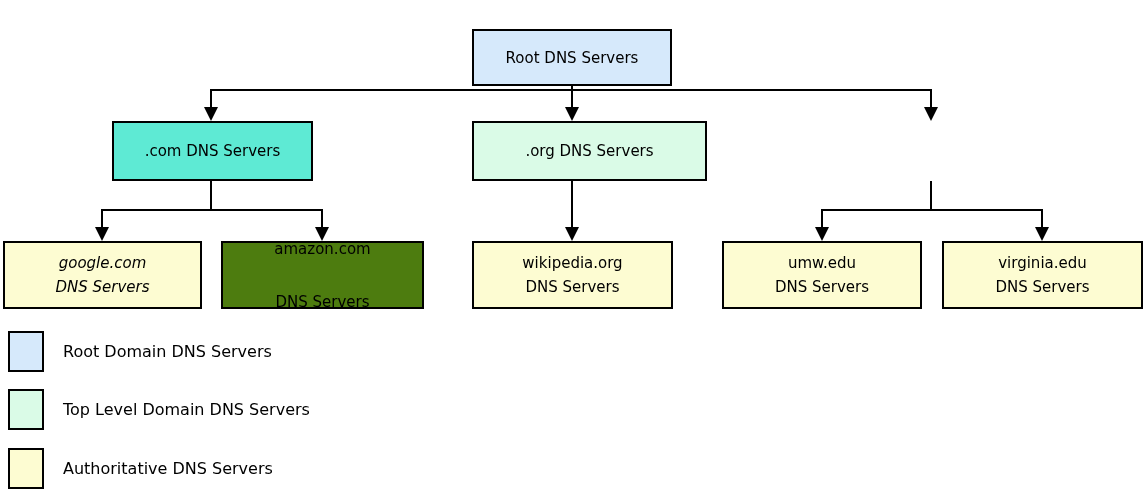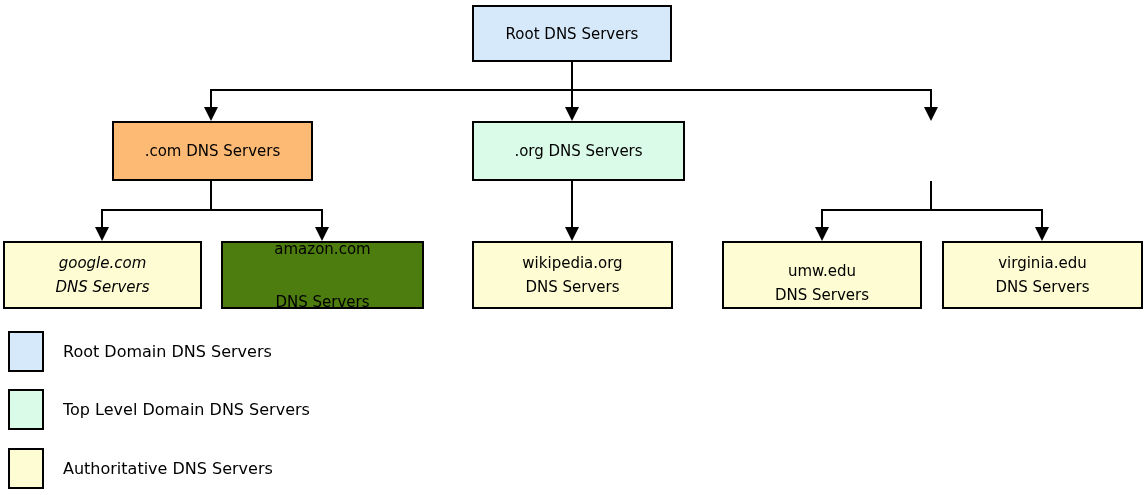--- a/index.html
+++ b/index.html
@@ -30,26 +30,26 @@
     justify-content: center;
     text-align: center;
     font-size: 15px;
     line-height: 24px;
     color: #000000;
   }
   .node .nl { white-space: nowrap; }
   
   .n-root      { left: 472px; top: 5px;   width: 200px; height: 57px; }
   .n-com       { left: 112px; top: 121px; width: 201px; height: 60px; }
-  .n-org       { left: 472px; top: 121px; width: 213px; height: 60px; }
+  .n-org       { left: 472px; top: 121px; width: 235px; height: 60px; }
   .n-edu       { left: 832px; top: 121px; width: 201px; height: 60px; }
   .n-google    { left: 3px;   top: 241px; width: 199px; height: 68px; }
   .n-amazon    { left: 221px; top: 241px; width: 203px; height: 68px; }
   .n-wikipedia { left: 472px; top: 241px; width: 201px; height: 68px; text-align: center; }
-  .n-umw       { left: 722px; top: 241px; width: 200px; height: 68px; justify-content: flex-end; }
+  .n-umw       { left: 722px; top: 241px; width: 200px; height: 68px; }
   .n-virginia  { left: 942px; top: 241px; width: 201px; height: 68px; }
   
   .legend-item {
     position: absolute;
     left: 8px;
     display: flex;
     align-items: center;
     text-align: right;
   }
   .li-0 { top: 331px; }
@@ -102,25 +102,25 @@
     <g>
       <line x1="931" y1="181" x2="931" y2="210"></line>
       <line x1="822" y1="210" x2="1043" y2="210"></line>
       <line x1="822" y1="209" x2="822" y2="230"></line>
       <line x1="1042" y1="209" x2="1042" y2="230"></line>
       <polygon points="815,227 829,227 822,241" stroke="none"></polygon>
       <polygon points="1035,227 1049,227 1042,241" stroke="none"></polygon>
     </g>
   </svg>
 
-  <div class="node n-root" style="background-color: rgb(214, 233, 251);">
+  <div class="node n-root" style="background-color: rgb(214, 233, 251); margin-top: 24px;">
     <span class="nl">Root DNS Servers</span>
   </div>
 
-  <div class="node n-com" style="background-color: #fdba74;">
+  <div class="node n-com" style="background-color: #5eead4;">
     <span class="nl">.com DNS Servers</span>
   </div>
 
   <div class="node n-org" style="background-color: rgb(218, 251, 231);">
     <span class="nl">.org DNS Servers</span>
   </div>
 
 
   <div class="node n-google" style="background-color: rgb(253, 252, 210); font-style: italic;">
     <span class="nl">google.com</span>

